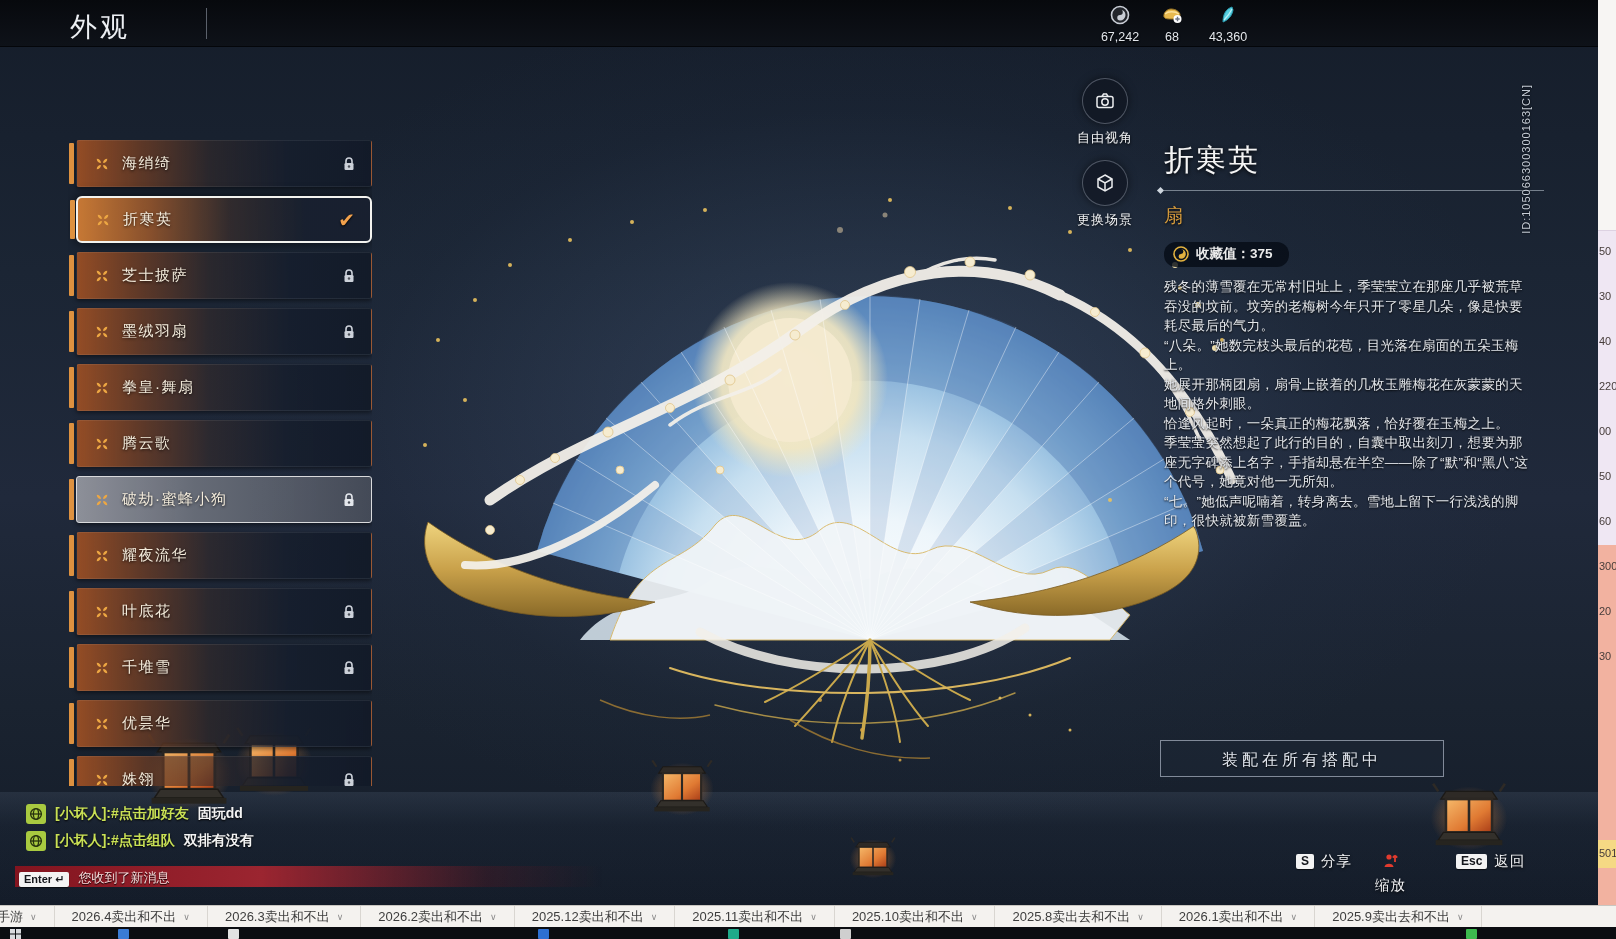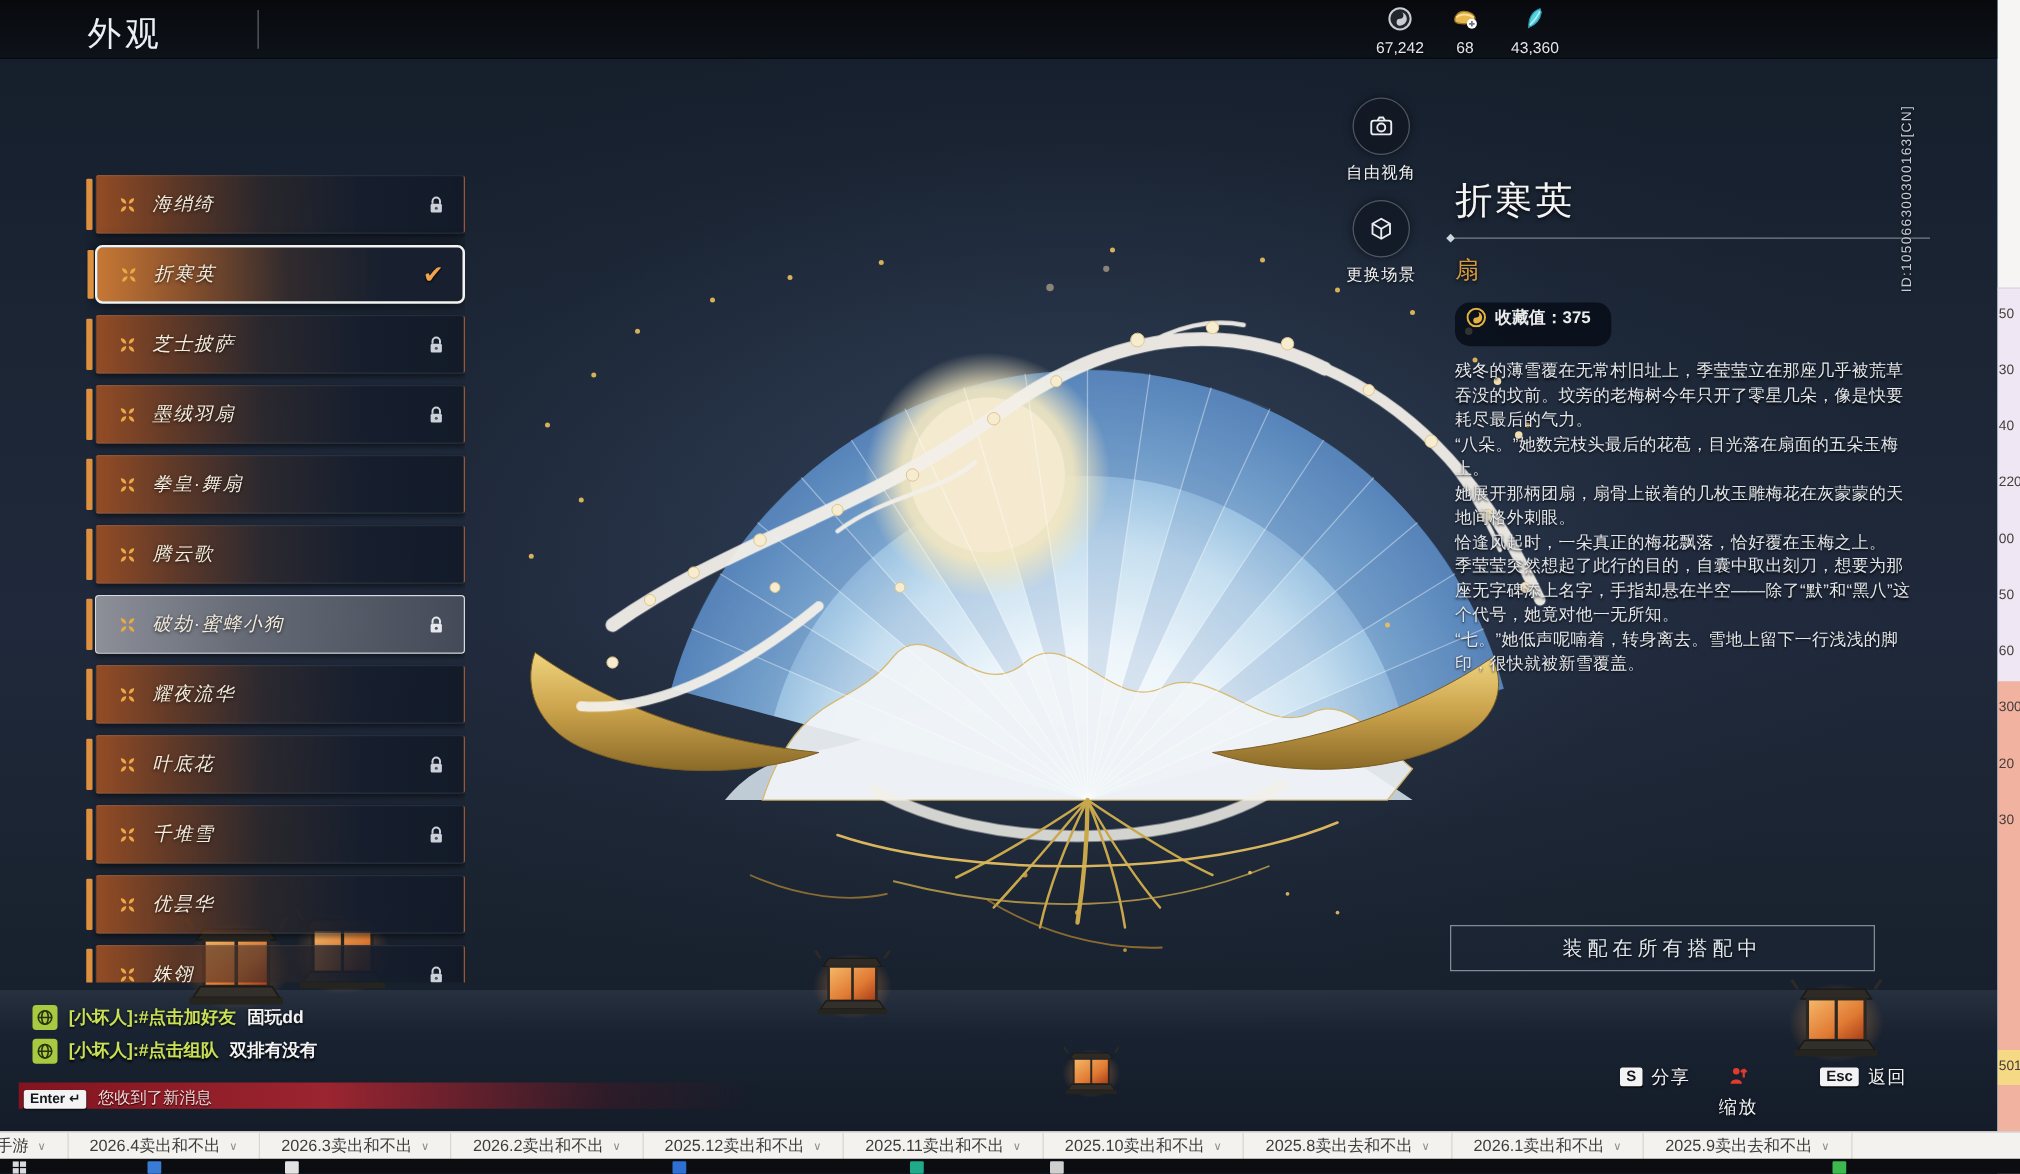--- a/index.html
+++ b/index.html
@@ -29,44 +29,44 @@
     border-radius:3px;border:1px solid rgba(255,255,255,.07);box-sizing:border-box;cursor:pointer;
     background:linear-gradient(90deg, rgba(158,80,36,.92) 0%, rgba(118,64,36,.78) 20%, rgba(52,42,42,.62) 45%, rgba(22,30,45,.90) 72%, rgba(18,26,40,.92) 100%);
     box-shadow:0 2px 4px rgba(0,0,0,.45);}
   .srow::before{content:"";position:absolute;left:-8px;top:2px;bottom:2px;width:5px;background:#dd9140;border-radius:1px;}
   .srow.selected{border:2px solid #f3f3ef;border-radius:6px;
     background:linear-gradient(90deg, rgba(202,122,53,.98) 0%, rgba(150,86,44,.88) 25%, rgba(58,46,44,.72) 52%, rgba(24,32,47,.96) 78%);
     box-shadow:0 0 12px rgba(0,0,0,.7);}
   .srow.hovered{border:1px solid #d9dadd;
     background:linear-gradient(90deg, rgba(156,158,166,.88) 0%, rgba(118,122,132,.82) 40%, rgba(74,80,92,.85) 100%);}
   .srow .flower{margin-left:17px;flex:0 0 auto;}
-  .srow .slabel{margin-left:12px;font-size:15px;color:#f4ecdc;letter-spacing:1.5px;text-shadow:0 1px 3px rgba(0,0,0,.8);font-style:italic;}
+  .srow .slabel{margin-left:12px;font-size:15px;color:#f4ecdc;letter-spacing:1.5px;text-shadow:0 1px 3px rgba(0,0,0,.8);}
   .srow .right-ic{position:absolute;right:15px;top:50%;transform:translateY(-50%);}
   .check{color:#f2a14c;font-size:20px;font-weight:bold;text-shadow:0 1px 2px #000;}
 
   
   .cam{position:absolute;left:1074px;width:62px;text-align:center;cursor:pointer;}
   .cam .cbtn{width:44px;height:44px;margin:0 auto;border-radius:50%;
     background:rgba(14,20,30,.62);border:1px solid rgba(205,215,230,.32);
     display:flex;align-items:center;justify-content:center;box-shadow:0 0 8px rgba(0,0,0,.5);}
   .cam .clabel{margin-top:5px;font-size:13px;color:#f1f3f5;text-shadow:0 1px 3px #000;letter-spacing:1px;}
   #cam-free{top:78px;} #cam-scene{top:160px;}
 
   
   #detail{position:absolute;left:1164px;top:140px;width:384px;}
   #item-title{font-size:30px;color:#f4f4f4;letter-spacing:2px;text-shadow:0 1px 4px #000;}
   .t-div{position:relative;margin-top:9px;height:1px;background:rgba(195,205,215,.55);width:380px;}
   .t-div::before{content:"";position:absolute;left:-6px;top:-2px;width:5px;height:5px;background:#cfd6de;transform:rotate(45deg);}
   #item-cat{margin-top:12px;font-size:19px;color:#d79c3c;letter-spacing:2px;text-shadow:0 1px 3px #000;}
   #coll-badge{margin-top:13px;display:inline-flex;align-items:center;gap:7px;
-    background:rgba(6,12,22,.82);border-radius:12px;padding:3px 16px 14px 9px;}
+    background:rgba(6,12,22,.82);border-radius:12px;padding:3px 16px 4px 9px;}
   #coll-badge .ctext{font-size:13.5px;color:#ececec;font-weight:bold;}
   #desc{margin-top:10px;width:368px;}
   #desc p{margin:0;font-size:13.5px;line-height:19.5px;color:#e4e7eb;text-shadow:0 1px 2px #000;letter-spacing:.3px;}
-  #equip-btn{position:absolute;left:1160px;top:740px;width:340px;height:37px;line-height:37px;
+  #equip-btn{position:absolute;left:1160px;top:740px;width:284px;height:37px;line-height:37px;
     text-align:center;font-size:16px;letter-spacing:4px;color:#e2e7ef;cursor:pointer;
     background:rgba(30,39,55,.48);border:1px solid #818a99;box-sizing:border-box;text-shadow:0 1px 2px #000;}
   #player-id{position:absolute;left:1520px;top:84px;writing-mode:vertical-rl;transform:rotate(180deg);
     font-size:11px;color:#c7ced8;letter-spacing:1px;text-shadow:0 0 2px #000;}
 
   
   .chatline{position:absolute;left:26px;display:flex;align-items:center;gap:9px;height:20px;cursor:pointer;}
   #chat1{top:804px;} #chat2{top:831px;}
   .cbadge{width:20px;height:20px;background:#a9ca40;border-radius:3px;display:flex;align-items:center;justify-content:center;flex:0 0 auto;}
   .cprefix{font-size:14px;font-weight:bold;color:#c9e055;text-shadow:0 1px 2px #000;white-space:nowrap;}

